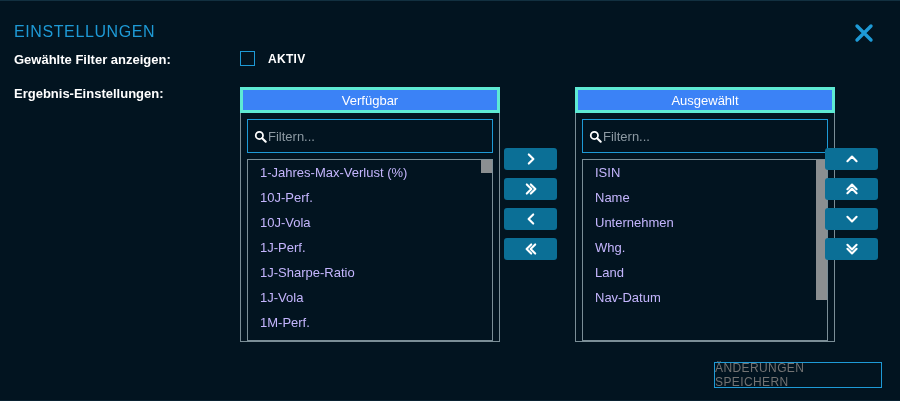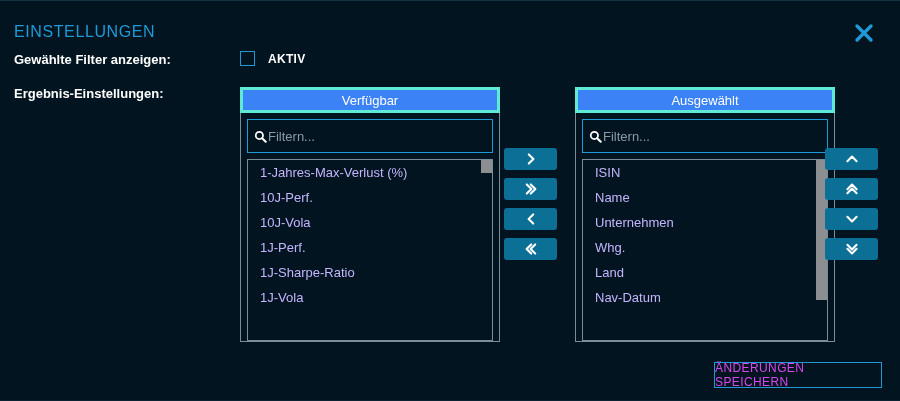--- a/index.html
+++ b/index.html
@@ -147,21 +147,21 @@
     cursor: pointer;
   }
   .xfer-btn svg { display: block; }
 
   
   .save-btn {
     position: absolute; left: 714px; top: 361px;
     width: 168px; height: 26px;
     background: transparent;
     border: 1px solid #1e9ad6;
-    color: #d946ef;
+    color: #737373;
     font-family: "Liberation Sans", sans-serif;
     font-size: 12px;
     letter-spacing: 0.4px;
     display: flex; align-items: center; justify-content: center;
     cursor: pointer;
   }
 </style>
 </head>
 <body>
 
@@ -196,20 +196,21 @@
         <input class="search-input" type="text" placeholder="Filtern..." style="">
       </div>
       <div class="list-outer">
         <div class="list-scroll" id="available-list-scroll">
             <div class="list-item">1-Jahres-Max-Verlust (%)</div>
             <div class="list-item">10J-Perf.</div>
             <div class="list-item">10J-Vola</div>
             <div class="list-item">1J-Perf.</div>
             <div class="list-item">1J-Sharpe-Ratio</div>
             <div class="list-item">1J-Vola</div>
+            <div class="list-item">1M-Perf.</div>
           </div>
         <div class="scroll-track">
           <div class="scroll-thumb" id="available-thumb" style="top: 0%; height: 7%;"></div>
         </div>
       </div>
     </div>
   </div>
 
   <div class="btn-stack stack-mid" id="transfer-stack">
       <button class="xfer-btn">

